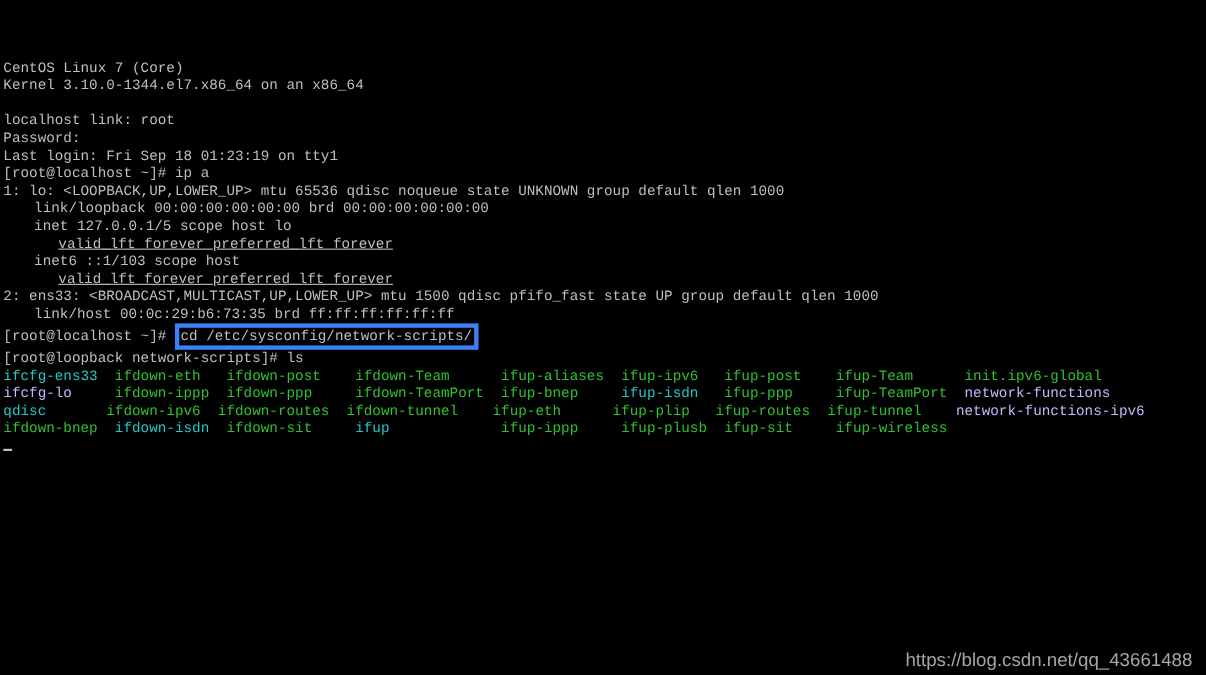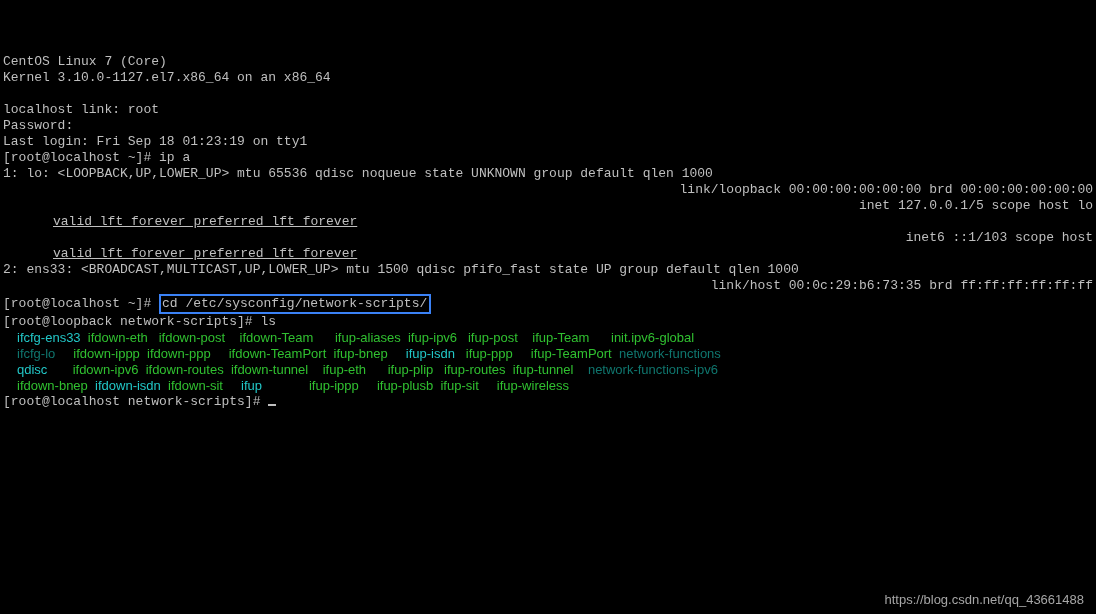--- a/index.html
+++ b/index.html
@@ -15,61 +15,60 @@
       font-size: 13px;
       line-height: 16px;
       color: #bfbfbf;
       padding: 6px 3px 0 3px;
       overflow: hidden;
       position: relative;
     }
     .line {
       white-space: pre;
     }
-    .indent1 { padding-left: 28px; text-align: right; }
+    .indent1 { padding-left: 28px; }
     .indent2 { padding-left: 50px; text-decoration: underline; }
     .red-box {
-      border: 2px solid #3b82f6;
+      border: 4px solid #3b82f6;
       padding: 0 2px 0 1px;
       display: inline-block;
     }
     .ls-table {
       white-space: pre;
-      font-family: Liberation Sans, sans-serif;
-      margin-left: 14px;
+      font-family: Liberation Mono, monospace;
     }
     .c { color: #22c7c7; } 
     .g { color: #30c030; } 
-    .w { color: #0f766e; } 
+    .w { color: #c4b5fd; } 
     .cursor {
       display: inline-block;
       width: 8px;
       height: 2px;
       background: #bfbfbf;
       vertical-align: -1px;
     }
     .watermark {
       position: absolute;
       right: 12px;
       bottom: 6px;
       color: #a6a6a6;
-      font-size: 13px;
+      font-size: 17px;
       font-family: Arial, sans-serif;
     }
     .blank { height: 16px; }
   </style>
 </head>
 <body>
 
 <div class="blank"></div>
 <div class="blank"></div>
 <div class="blank"></div>
 
 <div class="line">CentOS Linux 7 (Core)</div>
-<div class="line">Kernel 3.10.0-1127.el7.x86_64 on an x86_64</div>
+<div class="line">Kernel 3.10.0-1344.el7.x86_64 on an x86_64</div>
 
 <div class="blank"></div>
 
 <div class="line">localhost link: root</div>
 <div class="line">Password:</div>
 <div class="line">Last login: Fri Sep 18 01:23:19 on tty1</div>
 <div class="line">[root@localhost ~]# ip a</div>
 
 <div class="line">1: lo: &lt;LOOPBACK,UP,LOWER_UP&gt; mtu 65536 qdisc noqueue state UNKNOWN group default qlen 1000</div>
 <div class="line indent1">link/loopback 00:00:00:00:00:00 brd 00:00:00:00:00:00</div>
@@ -85,15 +84,15 @@
 <div class="line">[root@loopback network-scripts]# ls</div>
 
 <div class="line ls-table"><span class="c">ifcfg-ens33  </span><span class="g">ifdown-eth   </span><span class="g">ifdown-post    </span><span class="g">ifdown-Team      </span><span class="g">ifup-aliases  </span><span class="g">ifup-ipv6   </span><span class="g">ifup-post    </span><span class="g">ifup-Team      </span><span class="g">init.ipv6-global</span></div>
 
 <div class="line ls-table"><span class="w">ifcfg-lo     </span><span class="g">ifdown-ippp  </span><span class="g">ifdown-ppp     </span><span class="g">ifdown-TeamPort  </span><span class="g">ifup-bnep     </span><span class="c">ifup-isdn   </span><span class="g">ifup-ppp     </span><span class="g">ifup-TeamPort  </span><span class="w">network-functions</span></div>
 
 <div class="line ls-table"><span class="c">qdisc       </span><span class="g">ifdown-ipv6  </span><span class="g">ifdown-routes  </span><span class="g">ifdown-tunnel    </span><span class="g">ifup-eth      </span><span class="g">ifup-plip   </span><span class="g">ifup-routes  </span><span class="g">ifup-tunnel    </span><span class="w">network-functions-ipv6</span></div>
 
 <div class="line ls-table"><span class="g">ifdown-bnep  </span><span class="c">ifdown-isdn  </span><span class="g">ifdown-sit     </span><span class="c">ifup             </span><span class="g">ifup-ippp     </span><span class="g">ifup-plusb  </span><span class="g">ifup-sit     </span><span class="g">ifup-wireless</span></div>
 
-<div class="line"><span>[root@localhost network-scripts]# </span><span class="cursor"></span></div>
+<div class="line"><span class="cursor"></span></div>
 
 <div class="watermark">https://blog.csdn.net/qq_43661488</div>
 
 </body></html>

